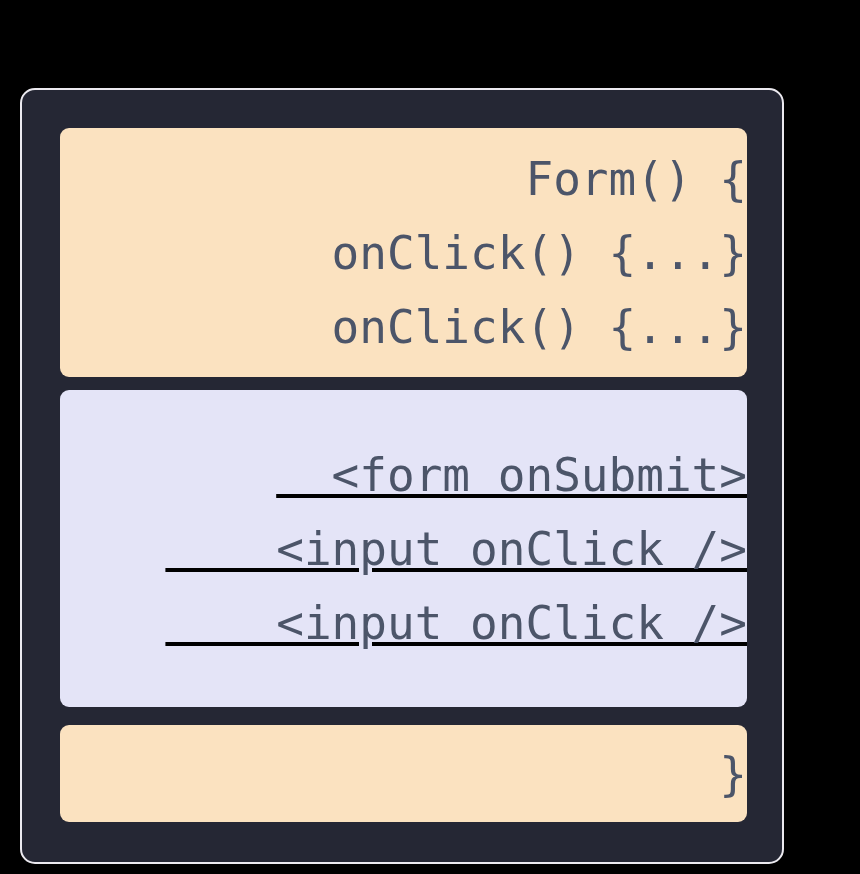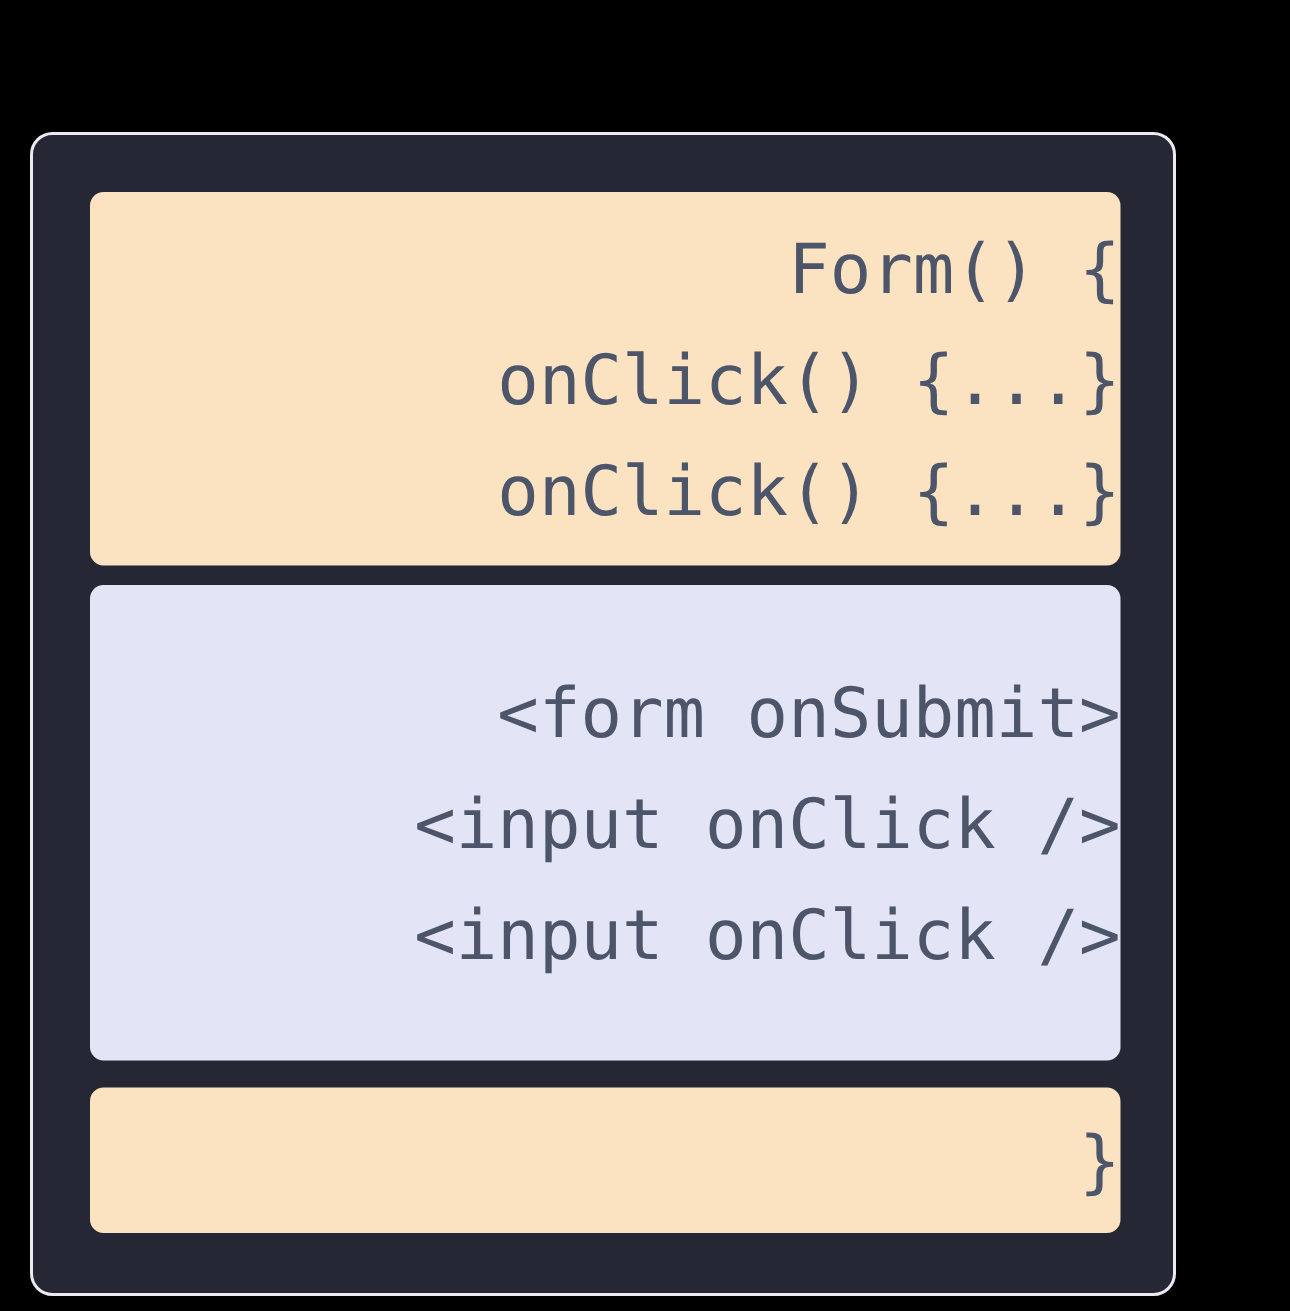--- a/index.html
+++ b/index.html
@@ -57,20 +57,21 @@
 
   .band-1 {
     top: 38px;
     height: 249px;
     padding: 0 0 0 0;
   }
 
   .band-2 {
     top: 300px;
     height: 317px;
+    text-decoration: underline;
   }
 
   .band-3 {
     top: 635px;
     height: 97px;
   }
 
   .code-line {
     font-family: "DejaVu Sans Mono", "Liberation Mono", monospace;
     font-size: 46px;

